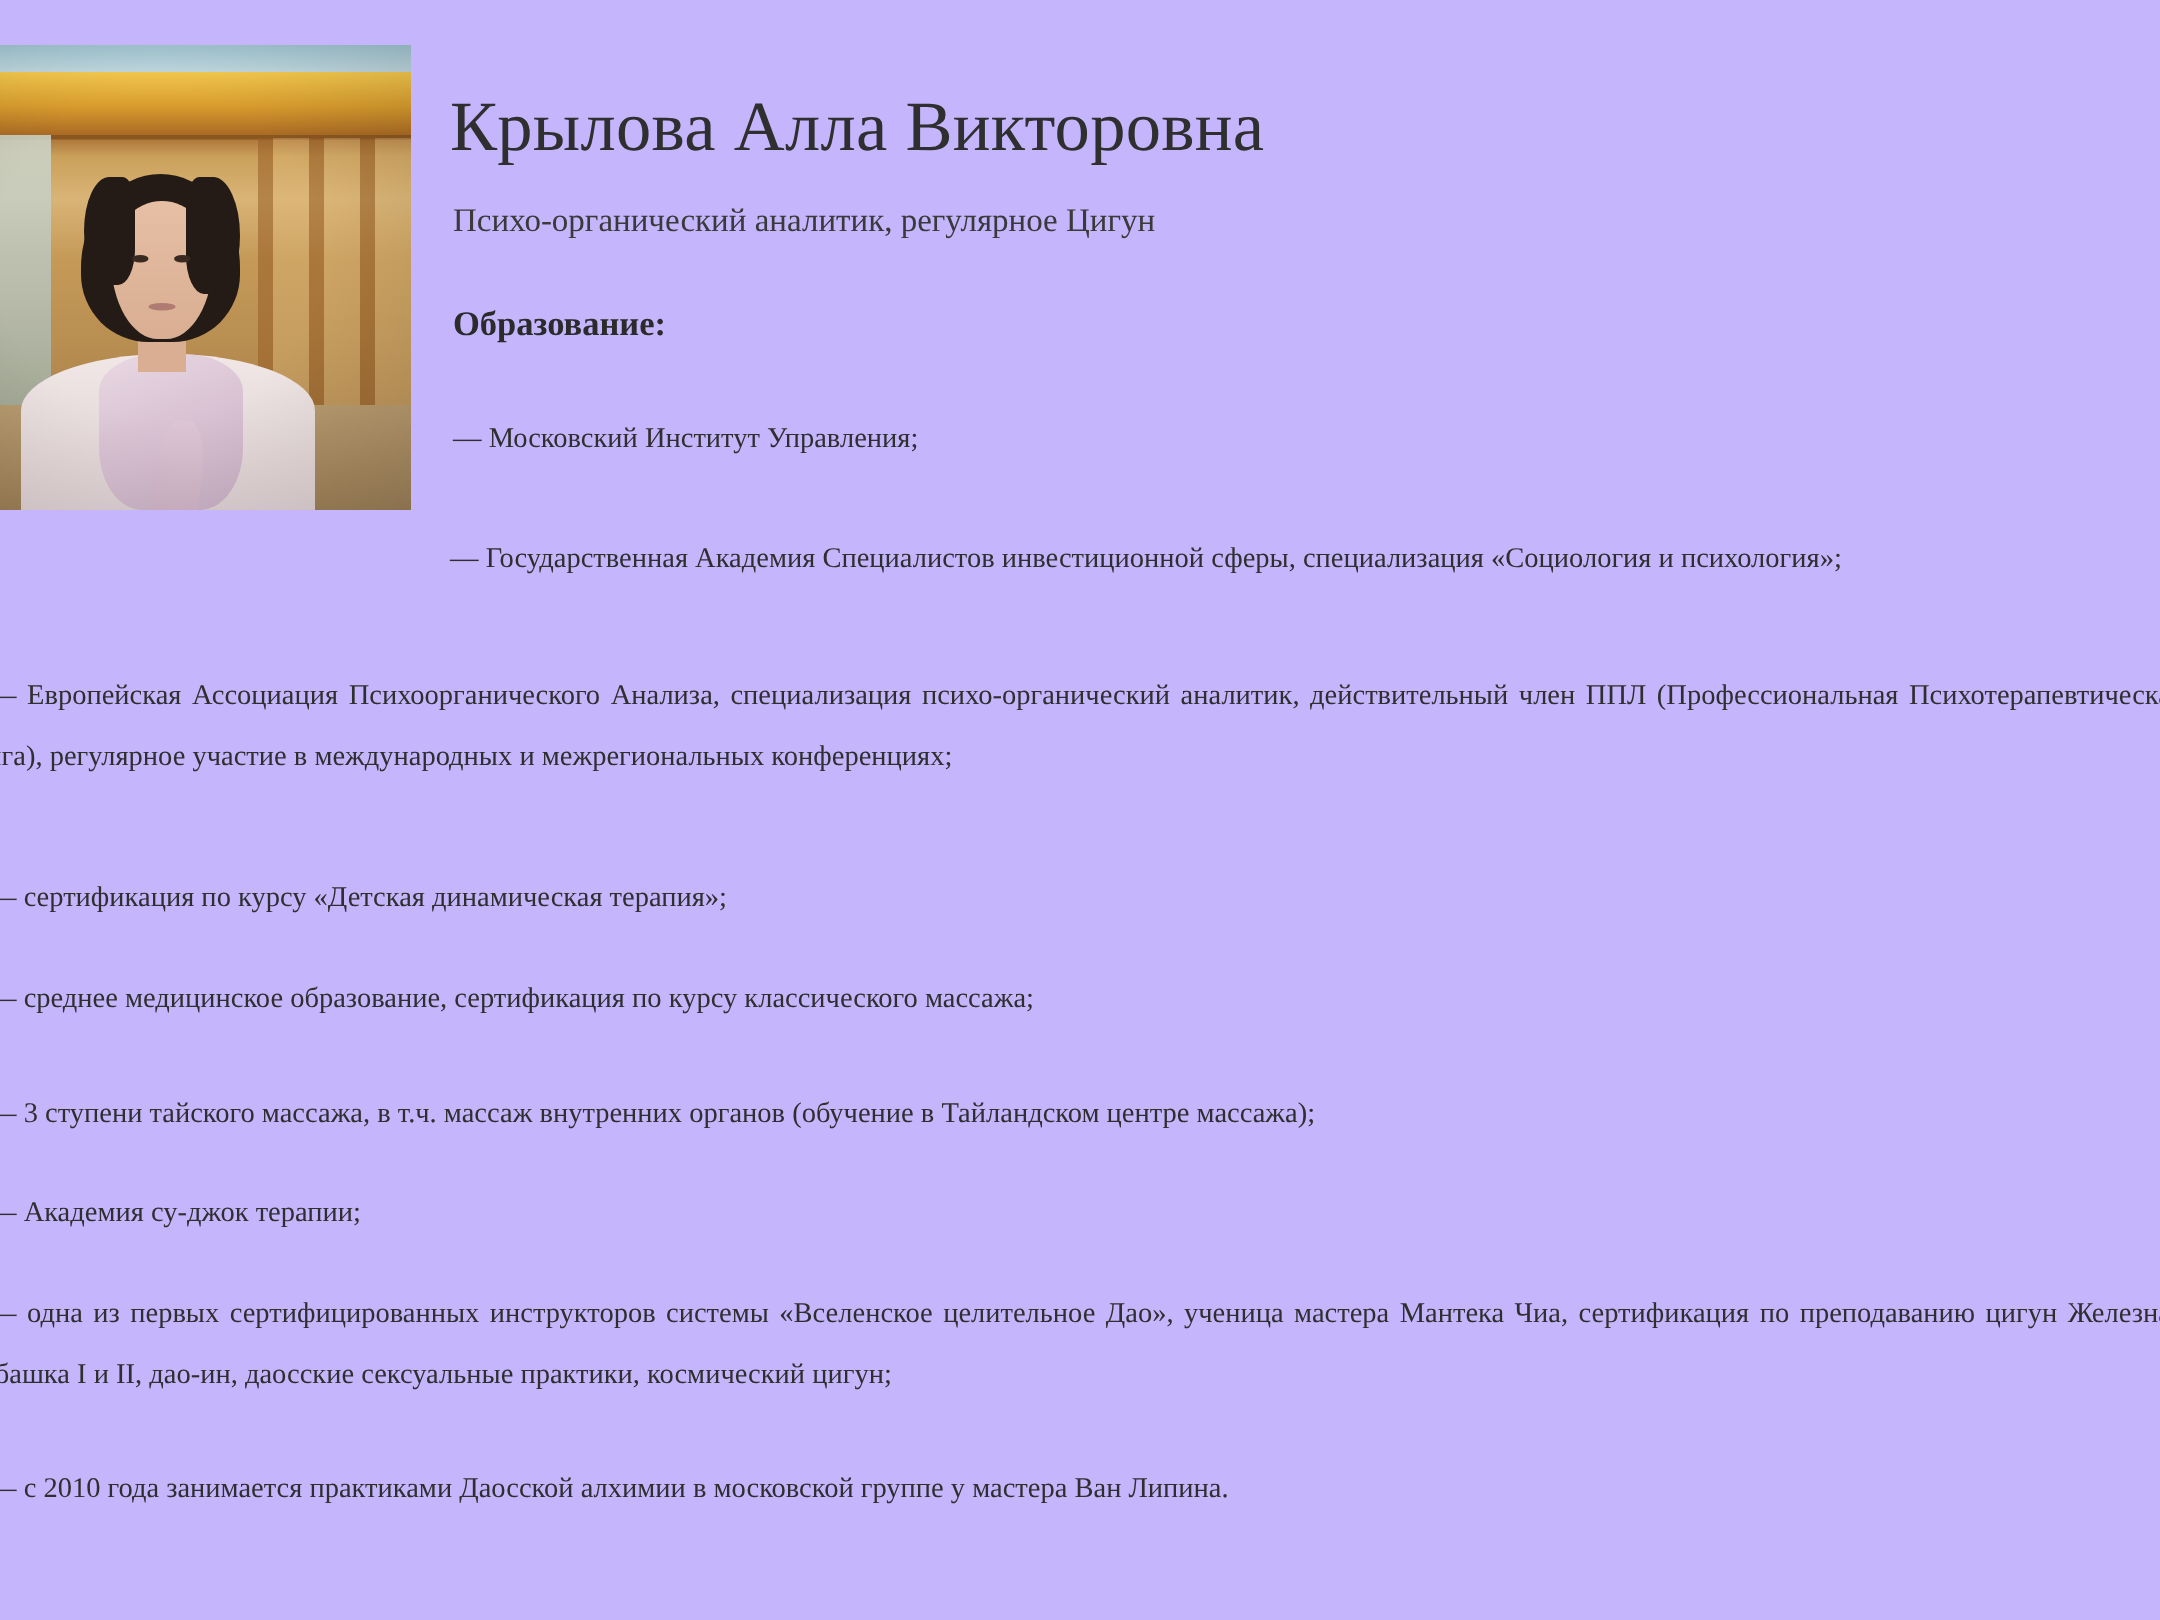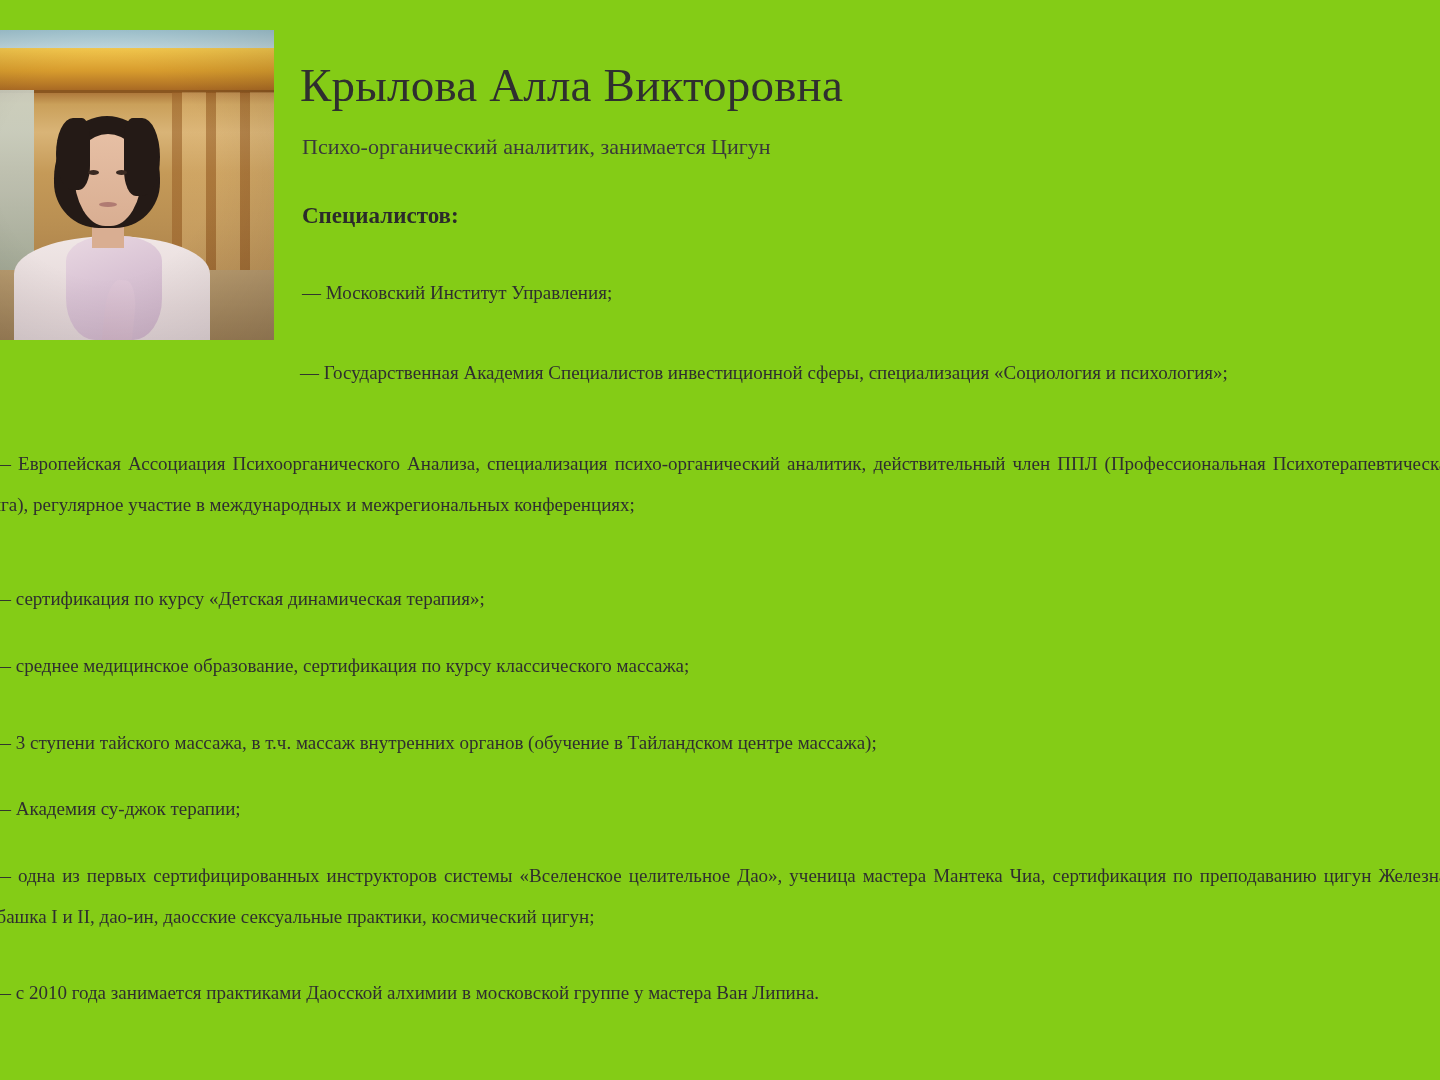--- a/index.html
+++ b/index.html
@@ -12,21 +12,21 @@
     background: #faf8f2;
     font-family: "Liberation Serif", "DejaVu Serif", serif;
     color: #2d2d2d;
     overflow: hidden;
   }
 
   .page {
     position: relative;
     width: 1440px;
     height: 1080px;
-    background: #84cc16;
+    background: #c4b5fd;
     box-sizing: border-box;
   }
 
   
   .portrait {
     position: absolute;
     left: -8px;
     top: 30px;
     width: 282px;
     height: 310px;
@@ -232,23 +232,23 @@
     <div class="eye-l"></div>
     <div class="eye-r"></div>
     <div class="mouth"></div>
     <div class="shadow-overlay"></div>
   </div>
 
   <div class="content">
 
     <h1 class="name">Крылова Алла Викторовна</h1>
 
-    <div class="subtitle">Психо-органический аналитик, занимается Цигун</div>
-
-    <div class="section-head">Специалистов:</div>
+    <div class="subtitle">Психо-органический аналитик, регулярное Цигун</div>
+
+    <div class="section-head">Образование:</div>
 
     <div class="para p1 nojust">— Московский Институт Управления;</div>
     <div class="para p2">— Государственная Академия Специалистов инвестиционной сферы, специализация «Социология и психология»;</div>
     <div class="para p3">— Европейская Ассоциация Психоорганического Анализа, специализация психо-органический аналитик, действительный член ППЛ (Профессиональная Психотерапевтическая Лига), регулярное участие в международных и межрегиональных конференциях;</div>
     <div class="para p4 nojust">— сертификация по курсу «Детская динамическая терапия»;</div>
     <div class="para p5 nojust">— среднее медицинское образование, сертификация по курсу классического массажа;</div>
     <div class="para p6 nojust">— 3 ступени тайского массажа, в т.ч. массаж внутренних органов (обучение в Тайландском центре массажа);</div>
     <div class="para p7 nojust">— Академия су-джок терапии;</div>
     <div class="para p8">— одна из первых сертифицированных инструкторов системы «Вселенское целительное Дао», ученица мастера Мантека Чиа, сертификация по преподаванию цигун Железная рубашка I и II, дао-ин, даосские сексуальные практики, космический цигун;</div>
     <div class="para p9 nojust">— с 2010 года занимается практиками Даосской алхимии в московской группе у мастера Ван Липина.</div>

